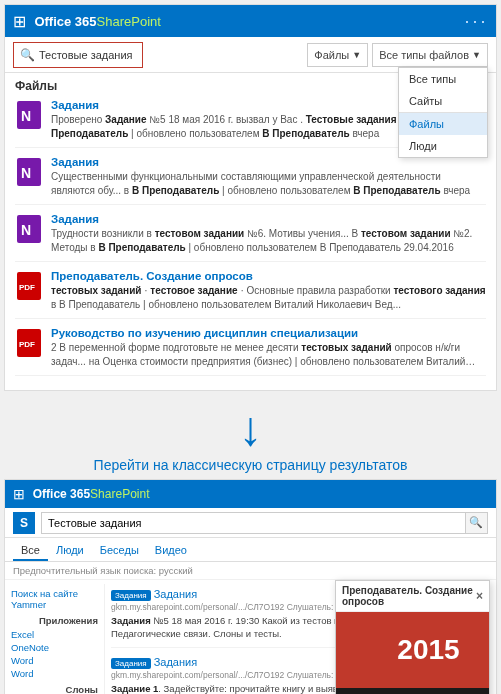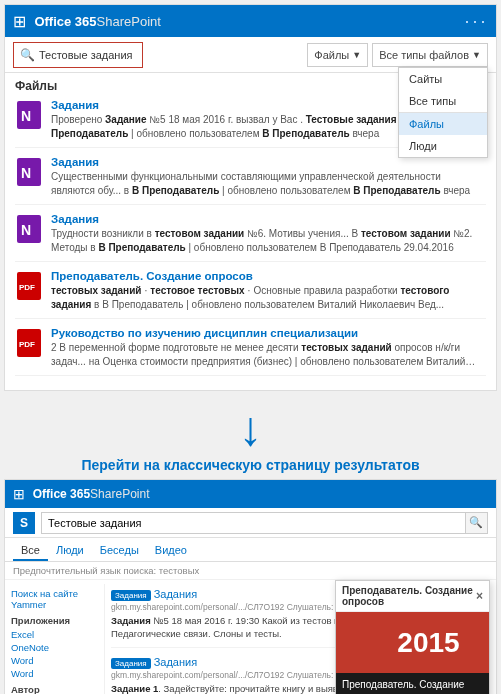--- a/index.html
+++ b/index.html
@@ -31,21 +31,21 @@
       margin-right: 8px;
       cursor: pointer;
     }
     .office365-label {
       color: #fff;
       font-size: 13px;
       font-weight: 600;
       margin-right: 0;
     }
     .sharepoint-label {
-      color: #e5e5e5;
+      color: #bef264;
       font-size: 13px;
     }
     .header-dots {
       margin-left: auto;
       color: #cce5ff;
       font-size: 18px;
       letter-spacing: 2px;
     }
 
     .search-bar-top {
@@ -184,21 +184,21 @@
       padding: 10px 0 4px;
     }
     .big-arrow {
       font-size: 48px;
       color: #0072c6;
       line-height: 1;
     }
     .arrow-label {
       font-size: 14px;
       color: #0072c6;
-      font-weight: 700;
+      font-weight: 400;
       margin-top: 4px;
     }
 
     
     .bottom-section {
       background: #fff;
       border: 1px solid #ddd;
       margin: 4px;
       margin-top: 2px;
     }
@@ -293,20 +293,21 @@
       padding: 4px 6px;
       border-right: 1px solid #f0f0f0;
       font-size: 10px;
     }
     .sidebar-section-title {
       font-size: 9.5px;
       font-weight: 700;
       color: #444;
       margin-bottom: 3px;
       margin-top: 5px;
+      text-align: right;
     }
     .sidebar-link {
       color: #0072c6;
       display: block;
       cursor: pointer;
       margin-bottom: 2px;
       font-size: 9.5px;
     }
 
     
@@ -373,21 +374,21 @@
       font-weight: 600;
       color: #333;
     }
     .preview-card-close {
       cursor: pointer;
       color: #666;
       font-size: 12px;
     }
     .preview-card-img {
       background: #c0392b;
-      height: 61px;
+      height: 76px;
       display: flex;
       align-items: center;
       justify-content: center;
       color: #fff;
       font-size: 28px;
       font-weight: 700;
       padding-left: 32px;
     }
     .preview-card-body {
       padding: 5px 6px;
@@ -425,22 +426,22 @@
       <div class="filter-dropdown">
         <span>Файлы</span>
         <span class="caret">▼</span>
       </div>
       <div class="dropdown-popup">
         <div class="filter-dropdown">
           <span>Все типы файлов</span>
           <span class="caret">▼</span>
         </div>
         <div class="dropdown-menu-top">
+          <div class="dropdown-item">Все типы</div>
           <div class="dropdown-item">Сайты</div>
-          <div class="dropdown-item">Все типы</div>
           <div class="dropdown-item selected dropdown-divider">Файлы</div>
           <div class="dropdown-item">Люди</div>
         </div>
       </div>
     </div>
   </div>
 
   <div class="files-section">
     <div class="files-title">Файлы</div>
 
@@ -485,21 +486,21 @@
 
     <div class="result-item">
       <div class="result-icon pdf">
         <svg width="24" height="28" viewBox="0 0 24 28">
             <rect width="24" height="28" rx="2" fill="#cc0000"></rect>
             <text x="2" y="18" font-size="8" font-weight="bold" fill="white">PDF</text>
           </svg>
       </div>
       <div class="result-content">
         <div class="result-title">Преподаватель. Создание опросов</div>
-        <div class="result-meta"><strong>тестовых заданий</strong> · <strong>тестовое тестовых</strong> · Основные правила разработки <strong>тестового задания</strong> в В Преподаватель | обновлено пользователем Виталий Николаевич Вед...</div>
+        <div class="result-meta"><strong>тестовых заданий</strong> · <strong>тестовое задание</strong> · Основные правила разработки <strong>тестового задания</strong> в В Преподаватель | обновлено пользователем Виталий Николаевич Вед...</div>
       </div>
     </div>
 
     <div class="result-item">
       <div class="result-icon pdf">
         <svg width="24" height="28" viewBox="0 0 24 28">
             <rect width="24" height="28" rx="2" fill="#cc0000"></rect>
             <text x="2" y="18" font-size="8" font-weight="bold" fill="white">PDF</text>
           </svg>
       </div>
@@ -530,35 +531,35 @@
     <div class="bottom-search-btn">🔍</div>
   </div>
 
   <div class="result-tabs">
     <div class="result-tab active">Все</div>
     <div class="result-tab">Люди</div>
     <div class="result-tab">Беседы</div>
     <div class="result-tab">Видео</div>
   </div>
 
-  <div class="bottom-hint">Предпочтительный язык поиска: тестовых</div>
+  <div class="bottom-hint">Предпочтительный язык поиска: русский</div>
 
   <div class="bottom-content-relative">
     <div class="bottom-content">
 
       <div class="left-sidebar">
         <div class="sidebar-link">Поиск на сайте Yammer</div>
 
         <div class="sidebar-section-title">Приложения</div>
         <span class="sidebar-link">Excel</span>
         <span class="sidebar-link">OneNote</span>
         <span class="sidebar-link">Word</span>
         <span class="sidebar-link">Word</span>
 
-        <div class="sidebar-section-title">Автор</div>
+        <div class="sidebar-section-title">Слоны</div>
 
       </div>
 
       <div class="main-results">
         <div class="main-result-item">
           <div class="main-result-title">
             <span class="main-result-type">Задания</span>Задания
           </div>
           <div class="main-result-url">gkm.my.sharepoint.com/personal/.../СЛ7О192 Слушатель: <strong>Задания</strong>.one</div>
           <div class="main-result-desc"><strong>Задания</strong> №5 18 мая 2016 г. 19:30 Какой из тестов книг вызвал у Вас... Педагогические связи. Слоны и тесты.</div>

